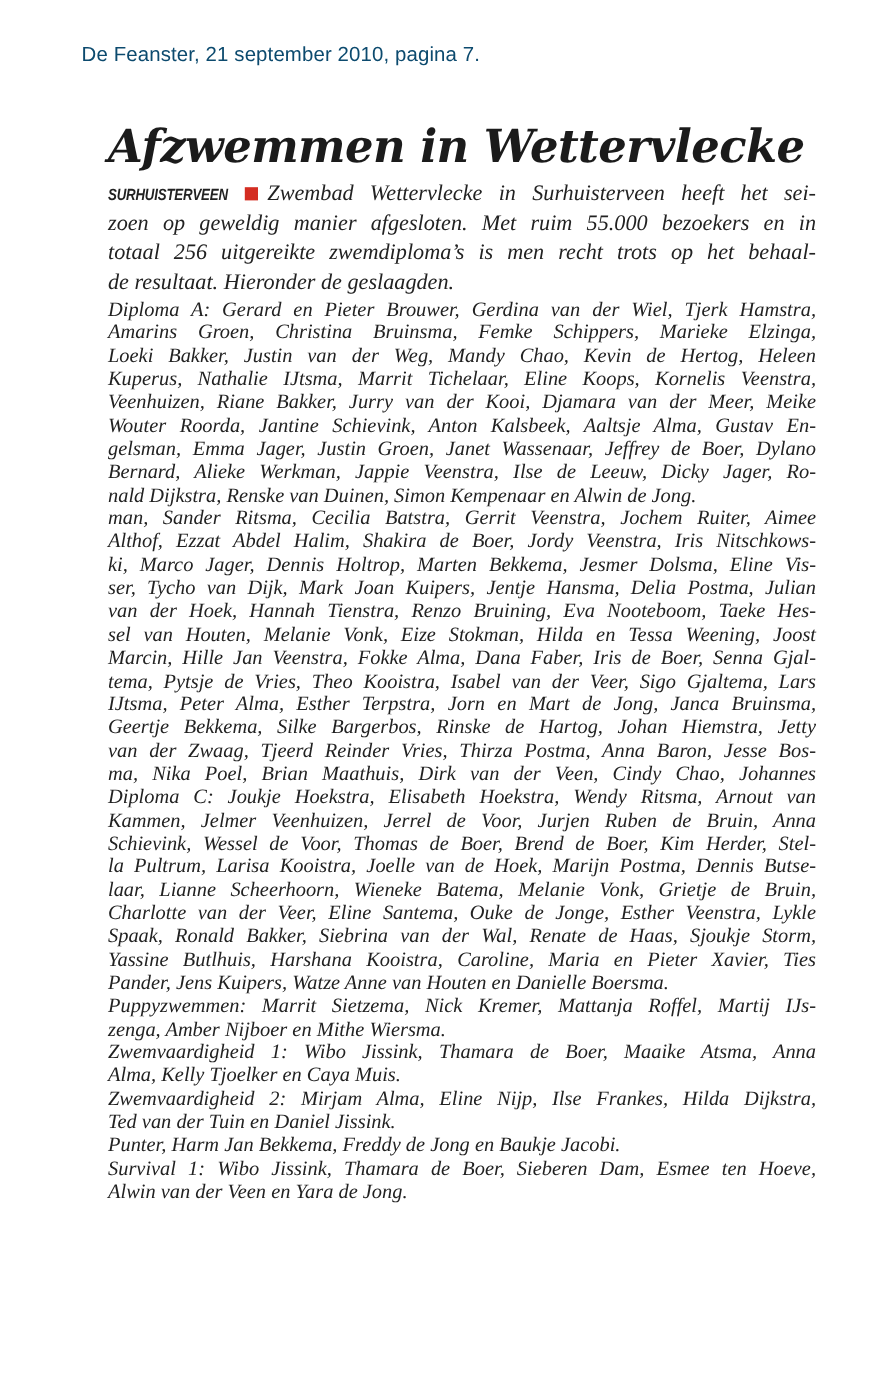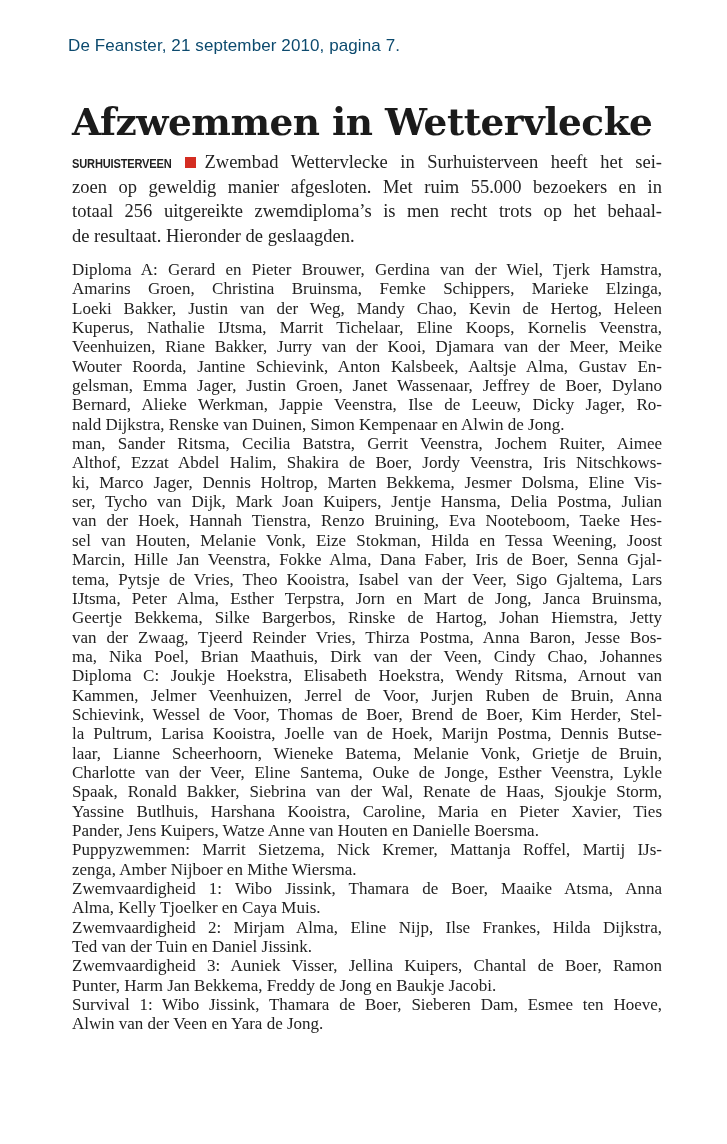--- a/index.html
+++ b/index.html
@@ -18,24 +18,25 @@
     position: absolute;
     left: 68px;
     top: 36px;
     font-family: "Liberation Sans", sans-serif;
     font-size: 17px;
     color: #0c4a6e;
     letter-spacing: 0.1px;
   }
   .article {
     position: absolute;
-    left: 72px;
+    left: 90px;
     top: 98px;
     width: 590px;
     font-family: "Liberation Serif", serif;
+    font-style: italic;
   }
   .headline {
     font-family: "DejaVu Serif", serif;
     font-size: 38px;
     font-weight: bold;
     color: #1b1b1b;
     margin: 0;
     line-height: 48px;
     letter-spacing: -0.5px;
     transform: scaleX(0.985);
@@ -71,21 +72,20 @@
     display: block;
     text-align: justify;
     text-align-last: justify;
     white-space: nowrap;
     height: 24.5px;
   }
   .line.last {
     text-align-last: left;
   }
   .results {
-    margin-top: 12px;
     font-size: 17px;
     line-height: 19.35px;
     color: #222;
   }
   .results .line {
     height: 19.35px;
   }
 </style>
 </head>
 <body>
@@ -132,18 +132,17 @@
       <span class="line">Charlotte van der Veer, Eline Santema, Ouke de Jonge, Esther Veenstra, Lykle</span>
       <span class="line">Spaak, Ronald Bakker, Siebrina van der Wal, Renate de Haas, Sjoukje Storm,</span>
       <span class="line">Yassine Butlhuis, Harshana Kooistra, Caroline, Maria en Pieter Xavier, Ties</span>
       <span class="line last">Pander, Jens Kuipers, Watze Anne van Houten en Danielle Boersma.</span>
       <span class="line">Puppyzwemmen: Marrit Sietzema, Nick Kremer, Mattanja Roffel, Martij IJs-</span>
       <span class="line last">zenga, Amber Nijboer en Mithe Wiersma.</span>
       <span class="line">Zwemvaardigheid 1: Wibo Jissink, Thamara de Boer, Maaike Atsma, Anna</span>
       <span class="line last">Alma, Kelly Tjoelker en Caya Muis.</span>
       <span class="line">Zwemvaardigheid 2: Mirjam Alma, Eline Nijp, Ilse Frankes, Hilda Dijkstra,</span>
       <span class="line last">Ted van der Tuin en Daniel Jissink.</span>
-      <span class="line">Zwemvaardigheid 3: Auniek Visser, Jellina Kuipers, Chantal de Boer, Ramon</span>
       <span class="line last">Punter, Harm Jan Bekkema, Freddy de Jong en Baukje Jacobi.</span>
       <span class="line">Survival 1: Wibo Jissink, Thamara de Boer, Sieberen Dam, Esmee ten Hoeve,</span>
       <span class="line last">Alwin van der Veen en Yara de Jong.</span>
     </div>
 </div>
 
 </body></html>

